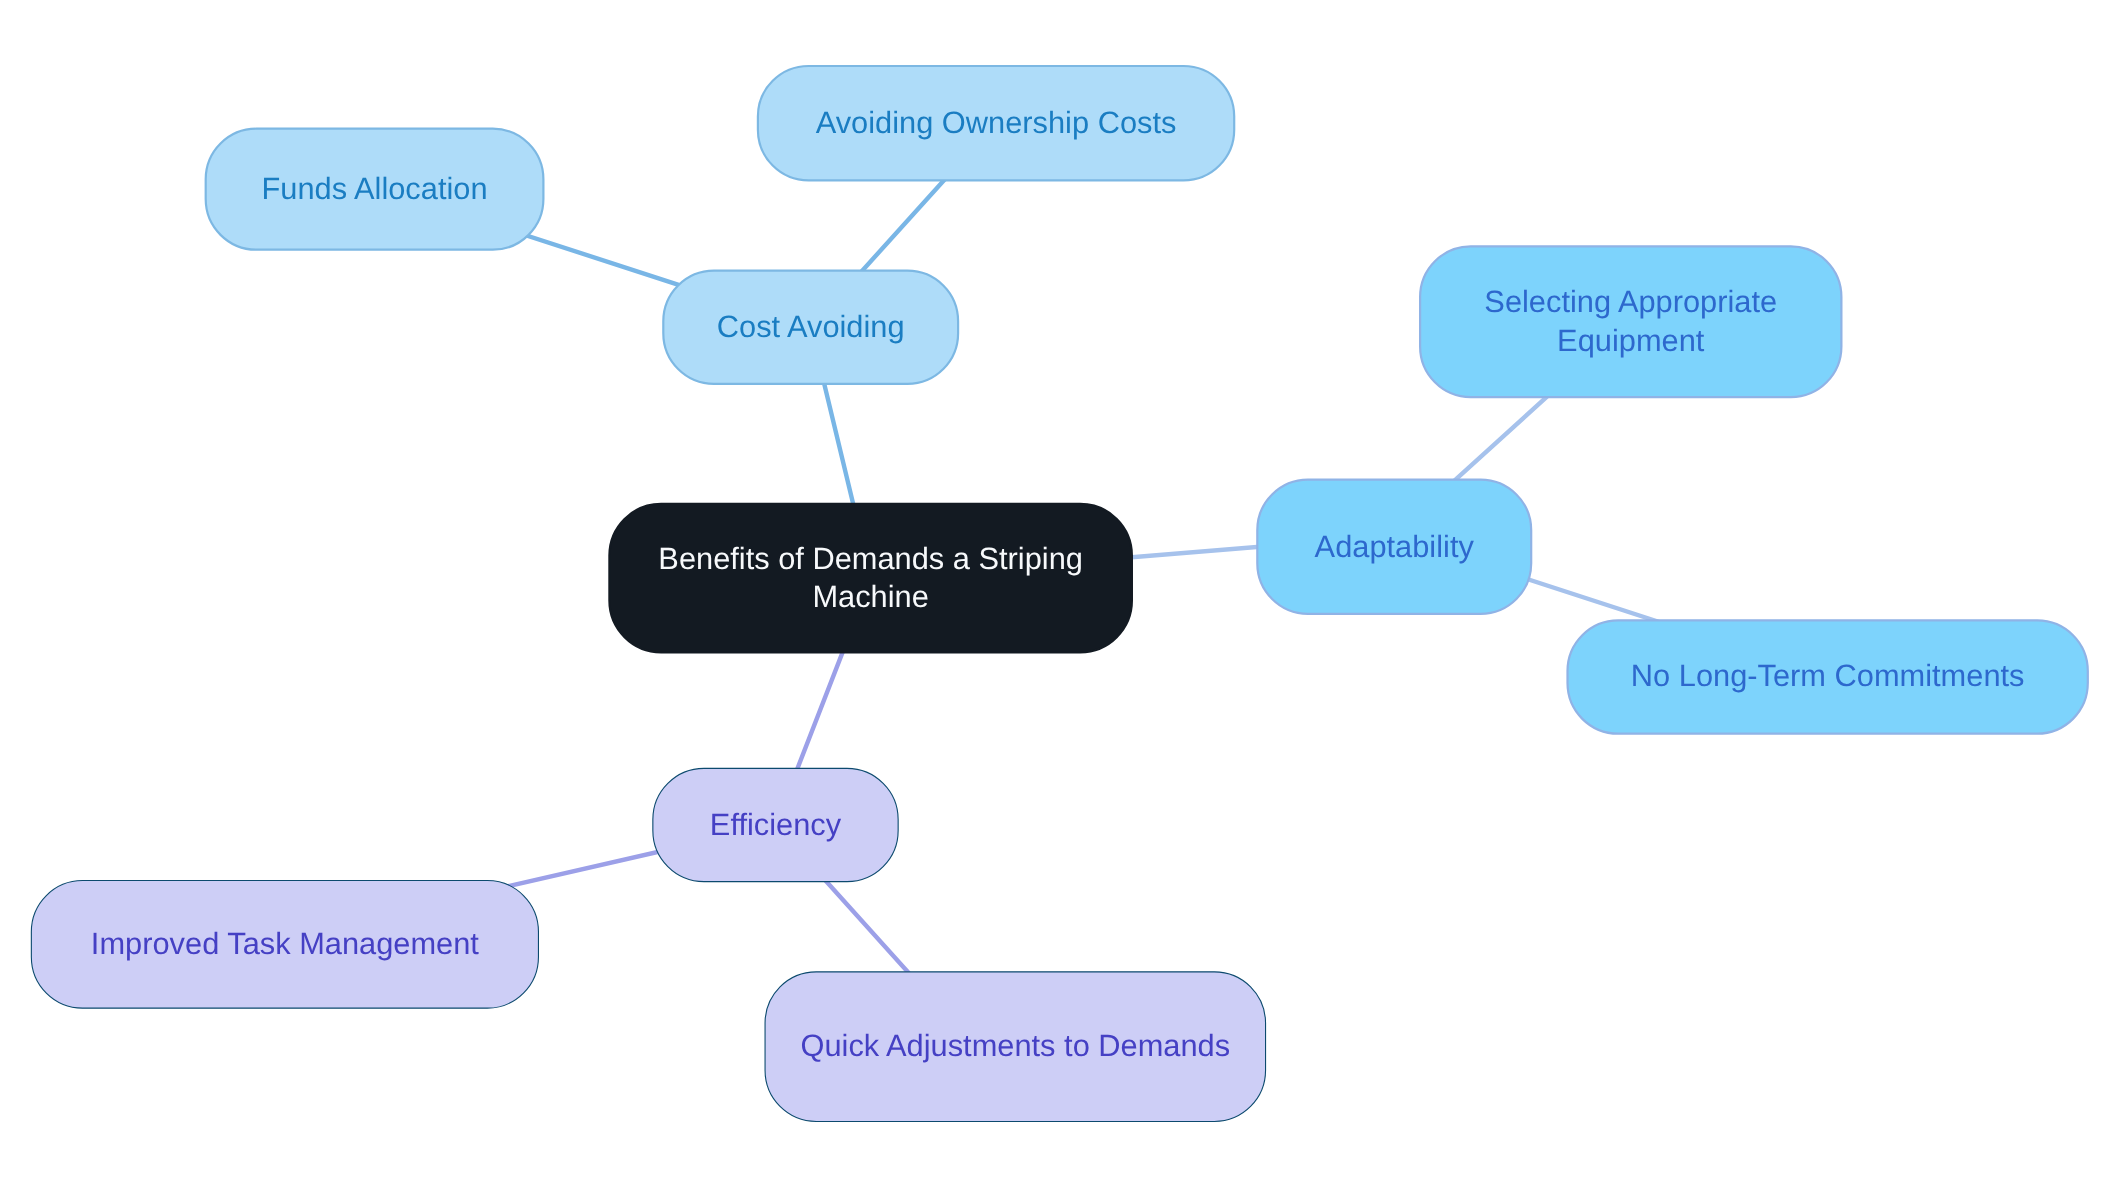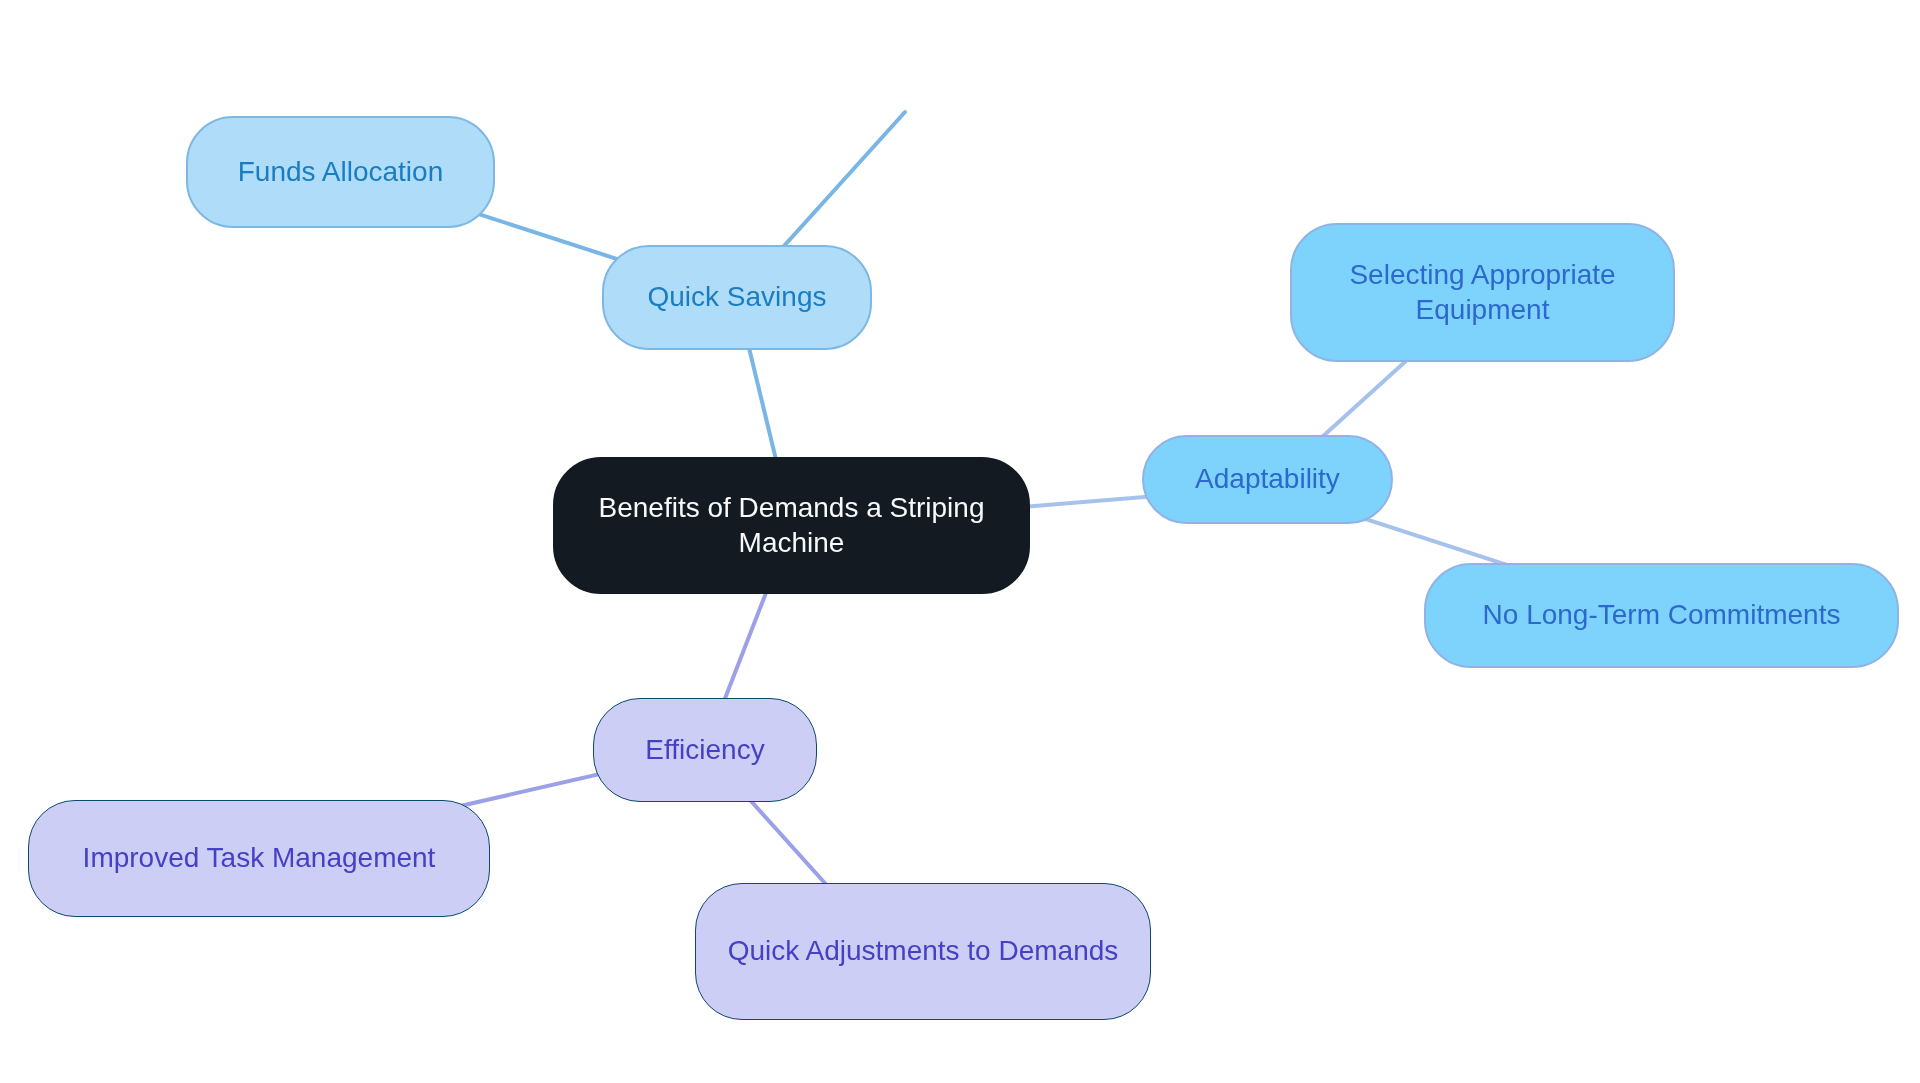--- a/index.html
+++ b/index.html
@@ -83,27 +83,30 @@
     <line x1="792" y1="526" x2="705" y2="750" stroke="#9CA0E8"></line>
     <line x1="705" y1="750" x2="259" y2="852" stroke="#9CA0E8"></line>
     <line x1="705" y1="750" x2="886" y2="951" stroke="#9CA0E8"></line>
   </svg>
 
   <div class="node root" style="left:553px; top:457px; width:477px; height:137px;">
     <span class="node-label">Benefits of Demands a Striping Machine</span>
   </div>
 
   <div class="node family-blue" style="left:602px; top:245px; width:270px; height:105px;">
-    <span class="node-label">Quick Savings</span>
+    <span class="node-label">Cost Avoiding</span>
   </div>
   <div class="node family-blue" style="left:186px; top:116px; width:309px; height:112px;">
     <span class="node-label">Funds Allocation</span>
   </div>
+  <div class="node family-blue" style="left:688px; top:59px; width:435px; height:106px;">
+    <span class="node-label">Avoiding Ownership Costs</span>
+  </div>
 
-  <div class="node family-periwinkle" style="left:1142px; top:435px; width:251px; height:89px;">
+  <div class="node family-periwinkle" style="left:1142px; top:435px; width:251px; height:124px;">
     <span class="node-label">Adaptability</span>
   </div>
   <div class="node family-periwinkle" style="left:1290px; top:223px; width:385px; height:139px;">
     <span class="node-label">Selecting Appropriate Equipment</span>
   </div>
   <div class="node family-periwinkle" style="left:1424px; top:563px; width:475px; height:105px;">
     <span class="node-label">No Long-Term Commitments</span>
   </div>
 
   <div class="node family-purple" style="left:593px; top:698px; width:224px; height:104px;">

